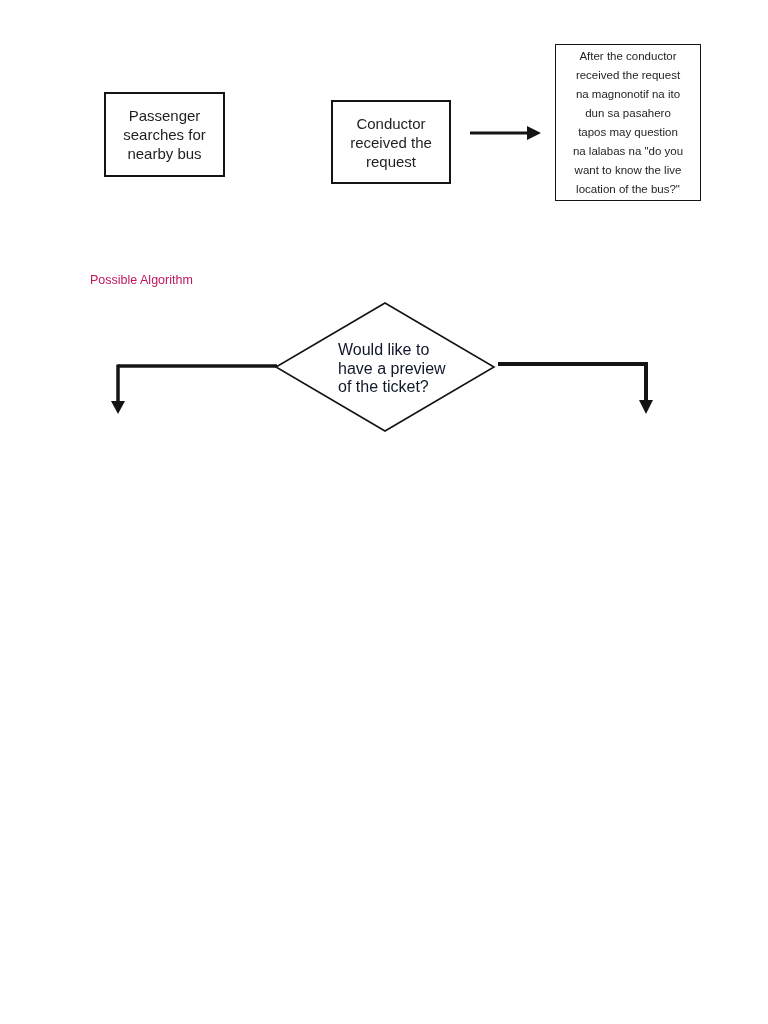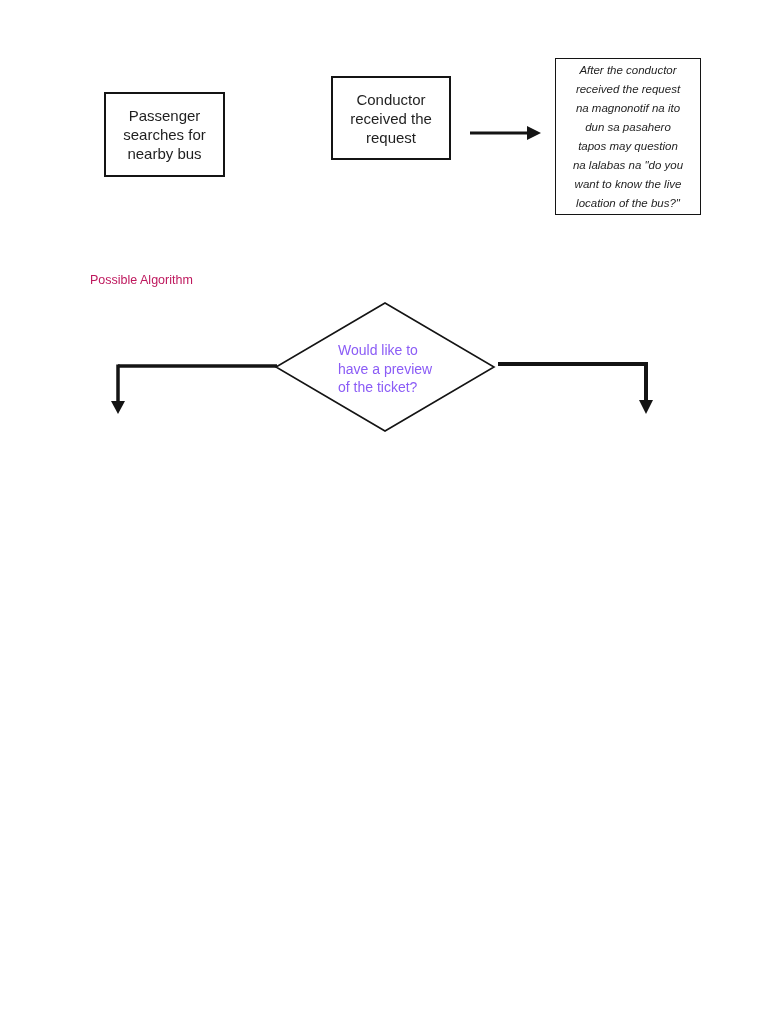--- a/index.html
+++ b/index.html
@@ -20,48 +20,47 @@
     display: flex;
     align-items: center;
     justify-content: center;
     text-align: center;
     white-space: pre-line;
     font-size: 15px;
     line-height: 19px;
     color: #1f1f1f;
   }
   .box-passenger { left: 104px; top: 92px; width: 121px; height: 85px; }
-  .box-conductor { left: 331px; top: 76px; width: 120px; height: 84px; }
+  .box-conductor { left: 331px; top: 100px; width: 120px; height: 84px; }
   .box-notify {
-    left: 555px; top: 58px; width: 146px; height: 157px;
+    left: 555px; top: 44px; width: 146px; height: 157px;
     border-width: 1.5px;
     font-size: 11.5px;
     line-height: 19px;
     padding: 20px 1px;
-    font-style: italic;
   }
   .section-label {
     position: absolute;
     left: 90px; top: 272px;
     font-size: 12.5px;
     line-height: 16px;
     color: #be185d;
   }
   .connector-svg { position: absolute; display: block; }
   .arrow-box-to-box { left: 466px; top: 121px; }
   .diamond-svg { left: 272px; top: 299px; }
   .decision-text {
     position: absolute;
     left: 338px; top: 341px;
     width: 115px;
     text-align: left;
     white-space: pre-line;
-    font-size: 14px;
+    font-size: 16px;
     line-height: 18.5px;
-    color: #8b5cf6;
+    color: #0f172a;
   }
   .arrow-branch-left { left: 110px; top: 357px; }
   .arrow-branch-right { left: 490px; top: 355px; }
 </style>
 </head>
 <body>
 
 <div class="page">
 
   <div class="process-box box-passenger">Passenger

